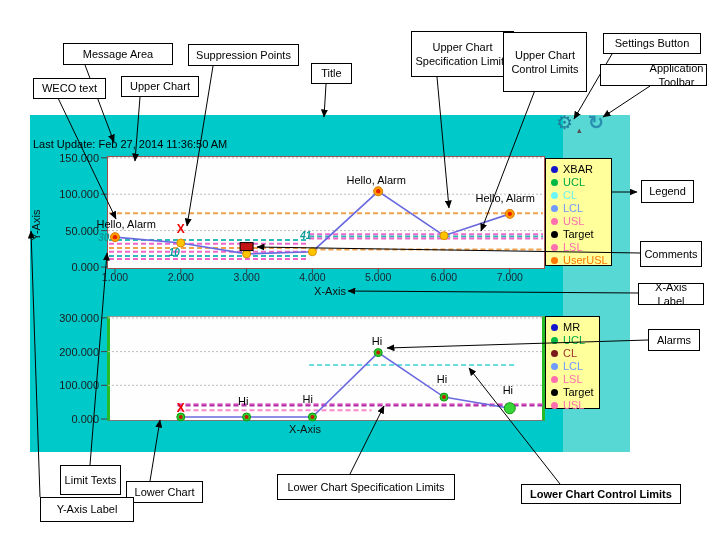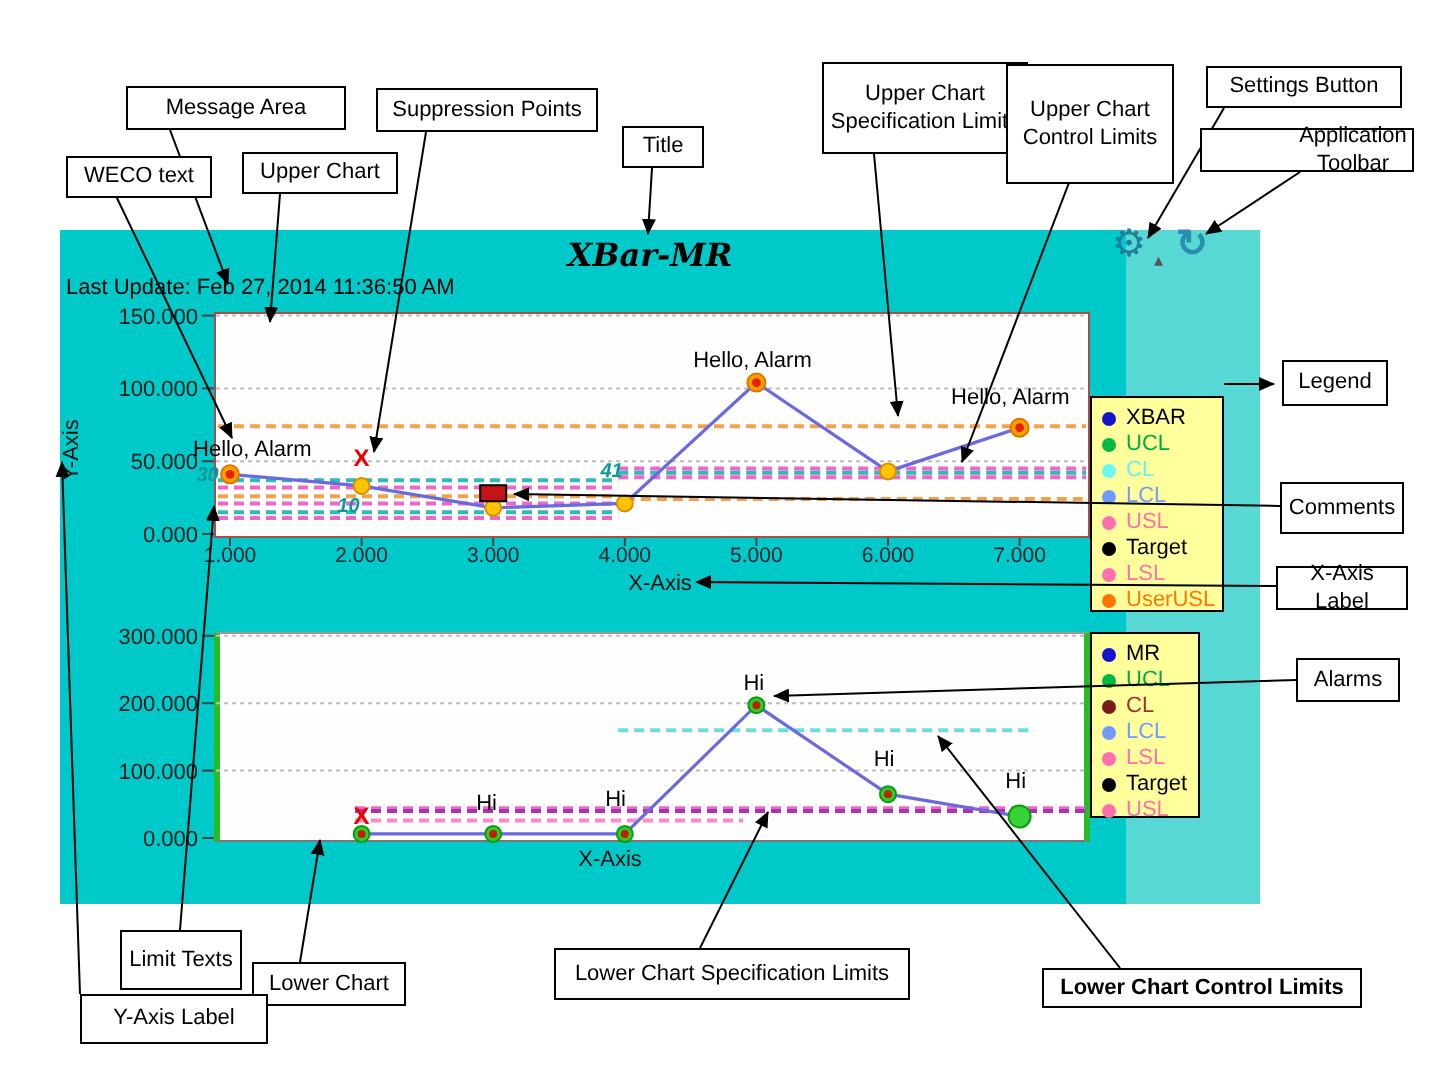--- a/index.html
+++ b/index.html
@@ -29,28 +29,27 @@
        display:flex;align-items:center;justify-content:center;text-align:center;
        font-size:11px;line-height:1.3;color:#000;padding:0 2px;box-sizing:border-box;}
 </style>
 </head>
 <body>
 
 <div id="stage">
 
   <div id="panel">
     <div id="panel-strip"></div>
-    <div id="chart-title">XBar-MR</div>
     <div id="message">Last Update: Feb 27, 2014 11:36:50 AM</div>
     <span class="tbicon" style="left: 526px; top: -2px; font-size: 19px; color: rgb(29, 127, 155);" id="icon-gear">⚙</span>
     <span class="tbicon" style="left: 547px; top: 11px; font-size: 9px; color: rgb(85, 85, 85);" id="icon-tri">▴</span>
     <span class="tbicon" style="left: 558px; top: -2px; font-size: 19px; font-weight: bold; color: rgb(42, 143, 174);" id="icon-refresh">↻</span>
     <div id="upper-plot"></div>
     <div id="lower-plot"></div>
-    <div class="legend" id="legend-upper" style="left:515px;top:43px;width:67px;height:108px;margin-top:40px;">
+    <div class="legend" id="legend-upper" style="left:515px;top:43px;width:67px;height:108px;">
         <div class="lrow">
           <span class="ldot" style="background: rgb(20, 20, 204);"></span>
           <span class="ltext" style="color: rgb(0, 0, 0);">XBAR</span>
         </div>
         <div class="lrow">
           <span class="ldot" style="background: rgb(0, 185, 68);"></span>
           <span class="ltext" style="color: rgb(0, 169, 68);">UCL</span>
         </div>
         <div class="lrow">
           <span class="ldot" style="background: rgb(108, 246, 246);"></span>

